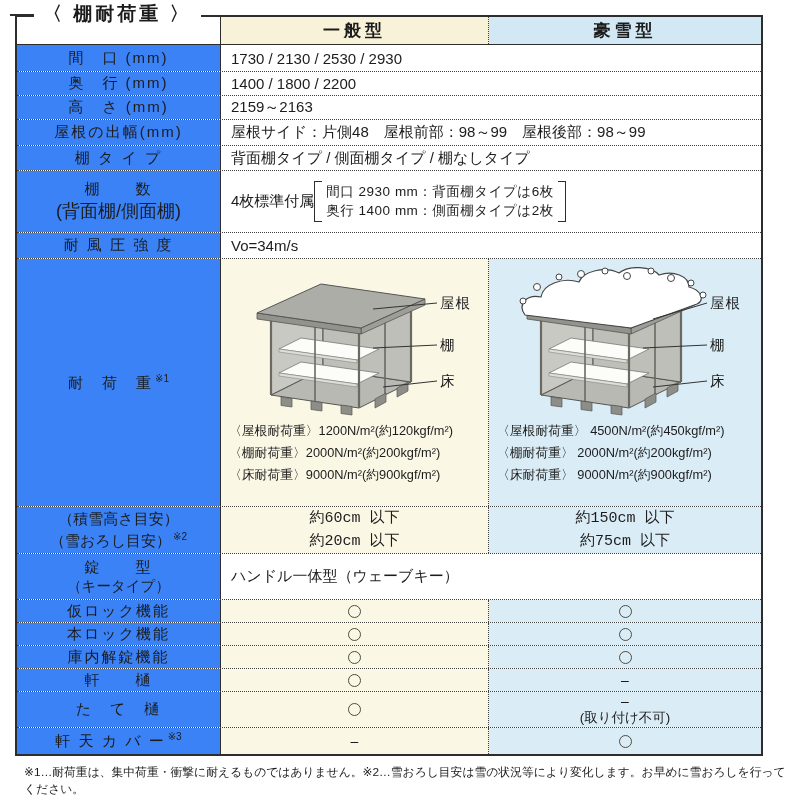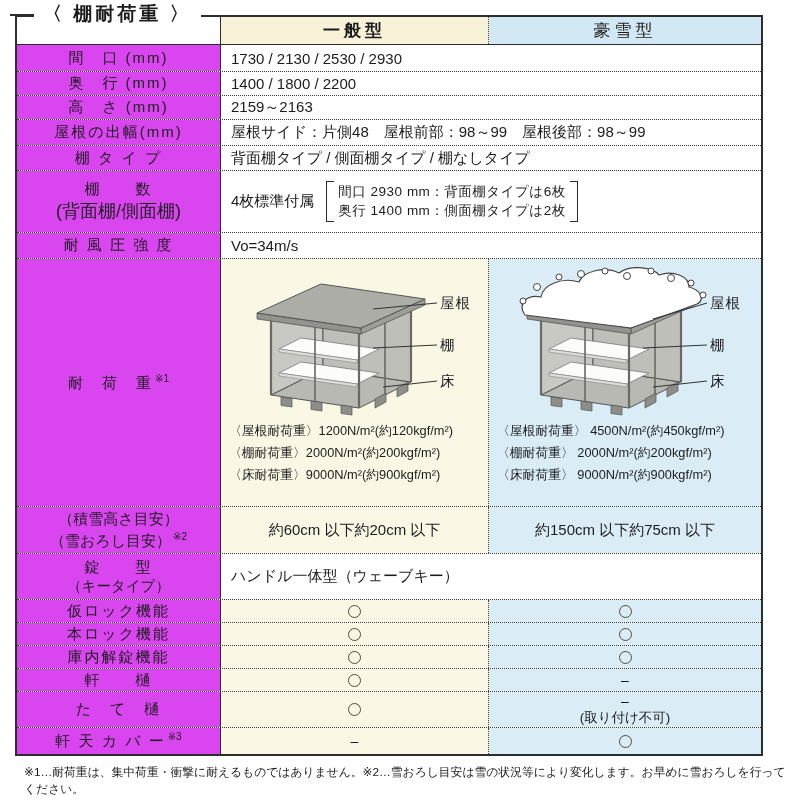--- a/index.html
+++ b/index.html
@@ -12,52 +12,52 @@
   .page-title { position:absolute; left:34px; top:15px; transform:translateY(-52%);
     background:#fff; padding:0 9px; font-size:19px; font-weight:bold; letter-spacing:3px; z-index:2; }
 
   
   .spec-table { position:absolute; left:15px; top:15px; width:748px; border:2px solid #2d2d2d; background:#fff; }
   .row { display:flex; align-items:stretch; border-bottom:1px dotted #3d3d3d; }
   .row:last-child { border-bottom:none; }
   .row.solid-b { border-bottom:1.5px solid #2d2d2d; }
   .c-label { width:204px; flex:0 0 204px; border-right:1.5px solid #2d2d2d;
     display:flex; flex-direction:column; align-items:center; justify-content:center;
-    text-align:center; font-size:15px; letter-spacing:2px; background:#d946ef; }
+    text-align:center; font-size:15px; letter-spacing:2px; background:#3b82f6; }
   .cell { display:flex; align-items:center; }
   .c-gen  { width:268px; flex:0 0 268px; background:#fbf7e5; border-right:1px dotted #3d3d3d; }
   .c-heavy{ flex:1; background:#daedf7; }
   .c-span { flex:1; background:#ffffff; padding-left:10px; font-size:15px; }
   .hdr .c-label { background:#fff; }
   .hdr .c-gen  { background:#f8f2d8; justify-content:center; font-weight:bold; font-size:17px; letter-spacing:4px; }
-  .hdr .c-heavy{ background:#d2e8f4; justify-content:center; font-weight:normal; font-size:17px; letter-spacing:4px; }
+  .hdr .c-heavy{ background:#d2e8f4; justify-content:center; font-weight:bold; font-size:17px; letter-spacing:4px; }
   sup.note { font-size:10px; letter-spacing:0; margin-left:2px; vertical-align:super; }
   .lbl-line { line-height:1.35;text-align:center; }
 
   
   .h-hdr{height:28px}.h27{height:27px}.h24{height:24px}.h26{height:26px}.h25{height:25px}
   .h62{height:62px}.h248{height:248px}.h47{height:47px}.h46{height:46px}.h36{height:36px}.h23{height:23px}
 
   
-  .tana-val { display:flex; align-items:center; gap:12px; }
+  .tana-val { display:flex; align-items:center; }
   .bracket { position:relative; padding:5px 12px; font-size:13.5px; line-height:1.65; letter-spacing:0.5px; }
   .bracket::before, .bracket::after { content:""; position:absolute; top:3px; bottom:3px; width:7px;
     border-top:1.5px solid #2d2d2d; border-bottom:1.5px solid #2d2d2d; }
   .bracket::before { left:0; border-left:1.5px solid #2d2d2d; }
   .bracket::after  { right:0; border-right:1.5px solid #2d2d2d; }
 
   
   .load-cell { flex-direction:column; justify-content:flex-start; padding-top:8px; }
   .load-text { align-self:stretch; padding:2px 16px 0 8px; font-size:12.8px; line-height:1.55;
     letter-spacing:0; white-space:nowrap; }
   .shed-svg { display:block; }
   svg text { font-size:14.5px; fill:#1c1c1c; letter-spacing:1px; }
 
   
-  .two-line { justify-content:center; font-size:15px; line-height:1.55; text-align:center; }
+  .two-line { flex-direction:column; justify-content:center; font-size:15px; line-height:1.55; text-align:center;font-family:Liberation Mono, monospace; }
 
   
   .c-gen.mark-cell, .c-heavy.mark-cell { justify-content:center; }
   .mark-wrap { display:flex; flex-direction:column; align-items:center; justify-content:center; line-height:1.2; font-size:14px; }
   .circle { display:inline-block; width:13px; height:13px; border:1.4px solid #4c4c41; border-radius:50%; }
   .mark-note { font-size:13.5px; letter-spacing:0; }
 
   
   .footnotes { position:absolute; left:24px; top:764px; width:770px; font-size:11.8px; line-height:1.45; letter-spacing:0; }
 </style>

